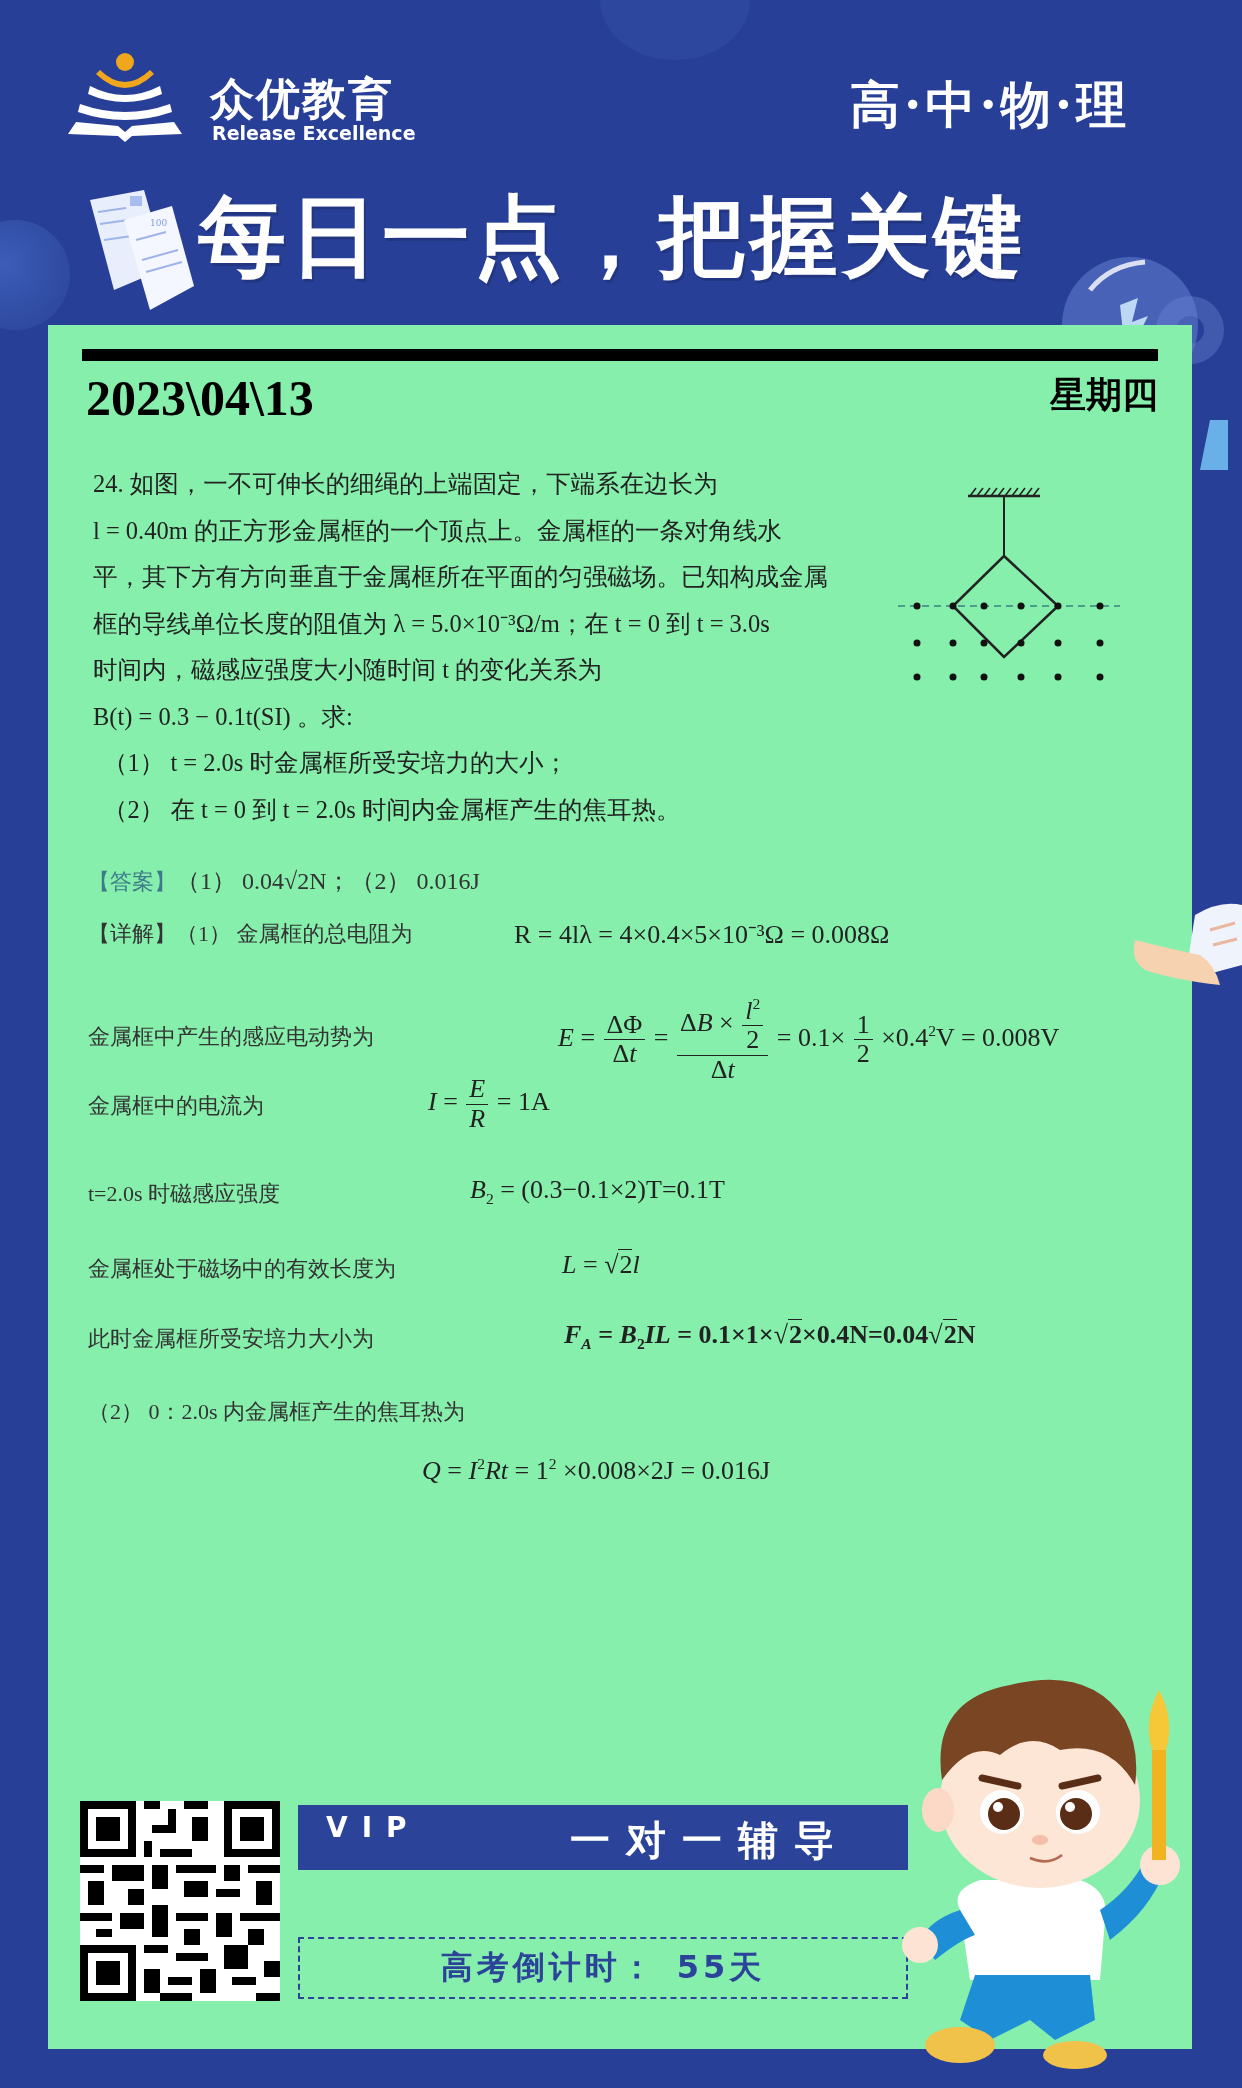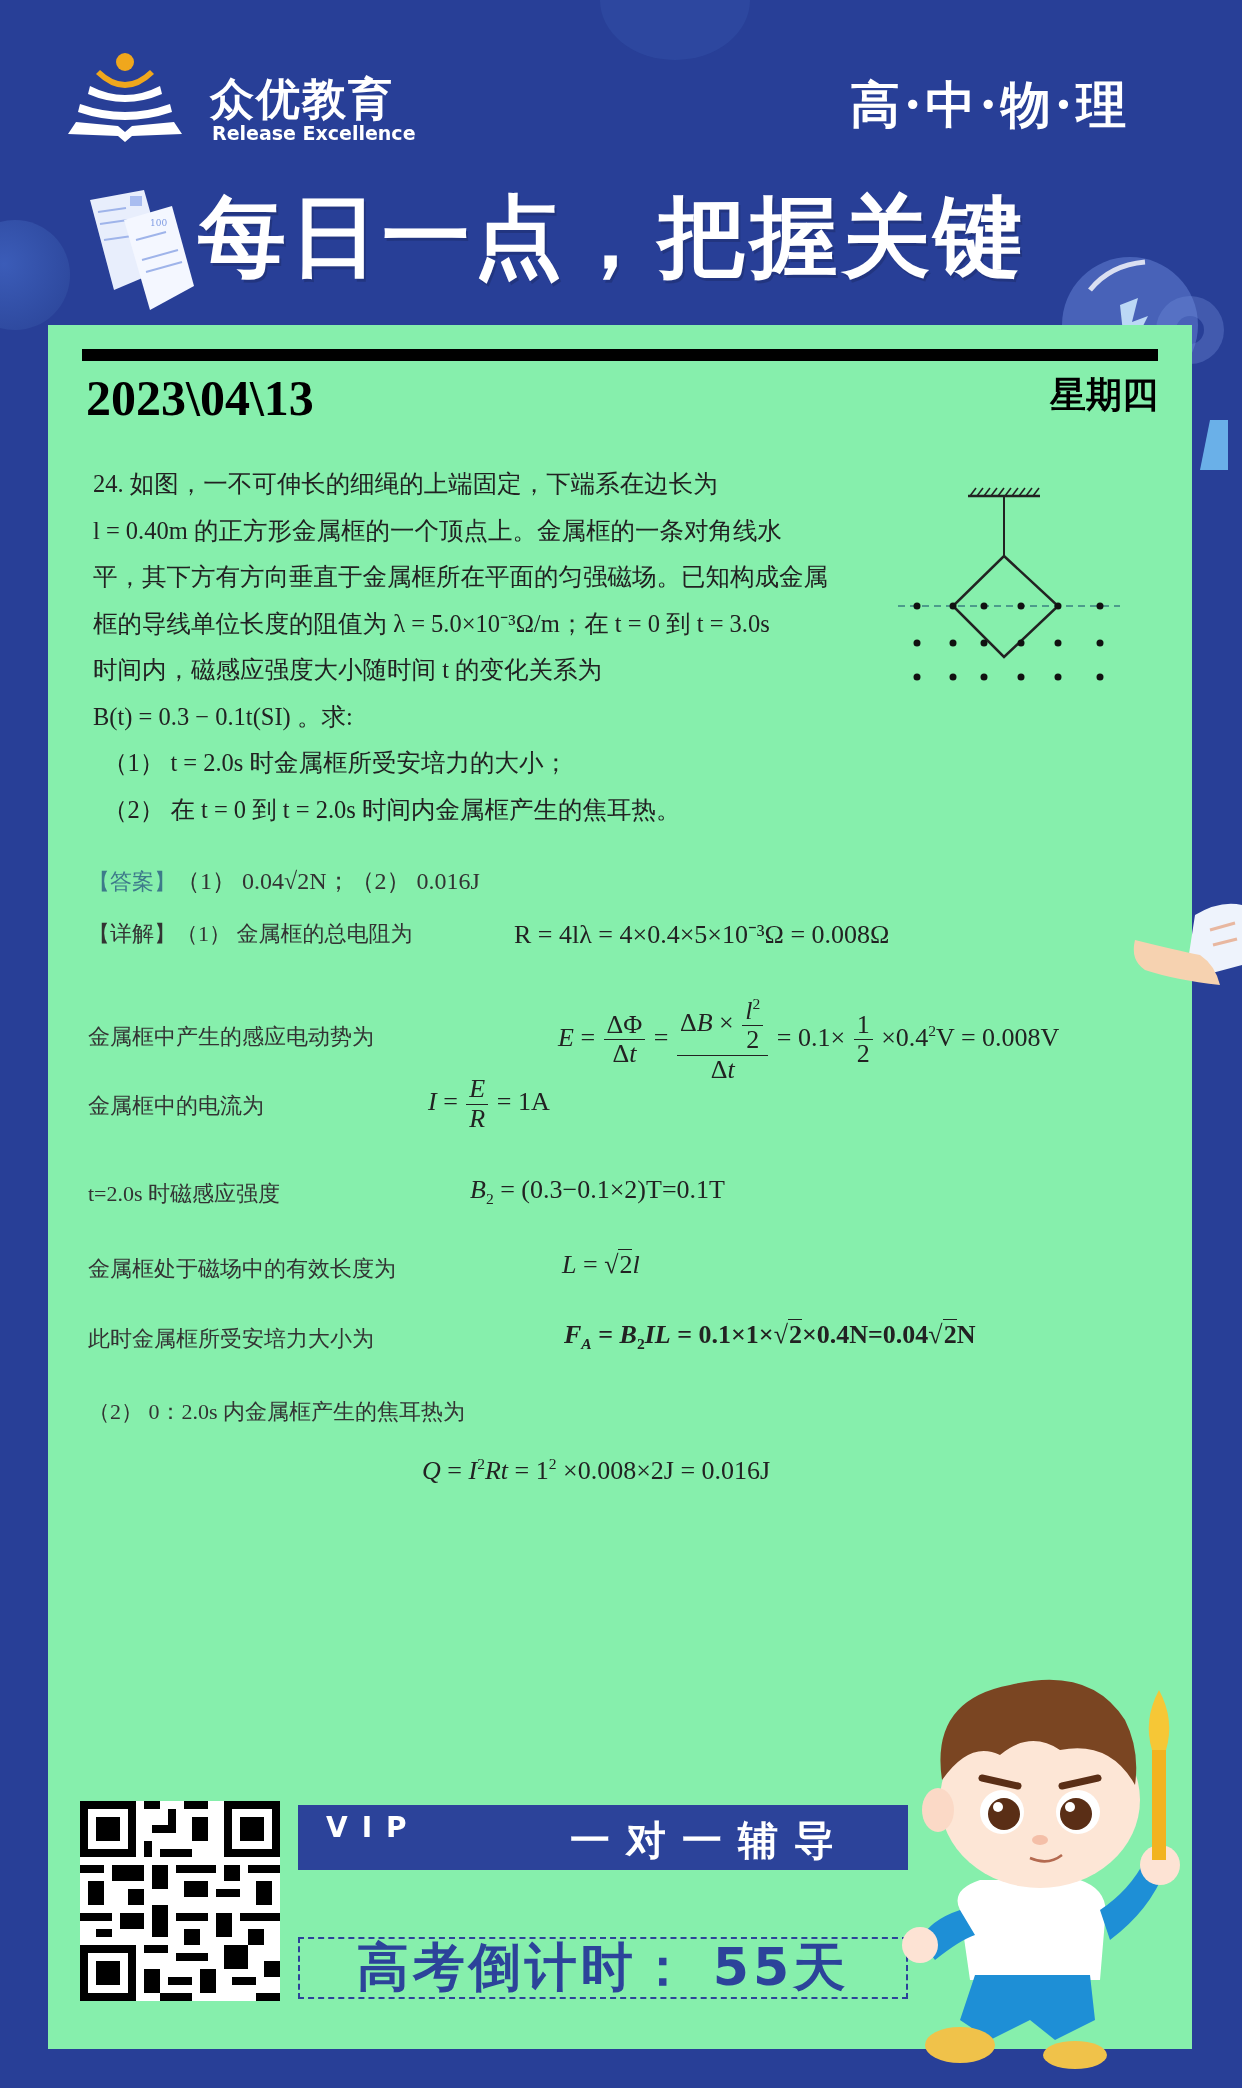--- a/index.html
+++ b/index.html
@@ -81,21 +81,21 @@
   }
   .vip-bar .vip { position: absolute; left: 28px; top: 6px; font-size: 28px; letter-spacing: 14px; }
   .vip-bar .one { position: absolute; left: 272px; top: 8px; font-size: 40px; letter-spacing: 16px; }
   .scan {
     position: absolute; left: 284px; top: 1552px; font-family: "DejaVu Sans", sans-serif;
     font-weight: bold; font-size: 40px; letter-spacing: 22px; color: #111;
   }
   .countdown {
     position: absolute; left: 250px; top: 1612px; width: 610px; height: 62px;
     border: 2px dashed #2c439a; color: #2c439a; font-family: "DejaVu Sans", sans-serif;
-    font-weight: bold; font-size: 52px; text-align: center; line-height: 56px; letter-spacing: 4px;
+    font-weight: bold; font-size: 32px; text-align: center; line-height: 56px; letter-spacing: 4px;
   }
   .mascot { position: absolute; left: 890px; top: 1660px; width: 310px; height: 420px; }
 </style>
 </head>
 <body>
 
 <div class="bg-circle-left"></div>
 <div class="bg-circle-top"></div>
 
 <svg class="logo" viewBox="0 0 115 90">

